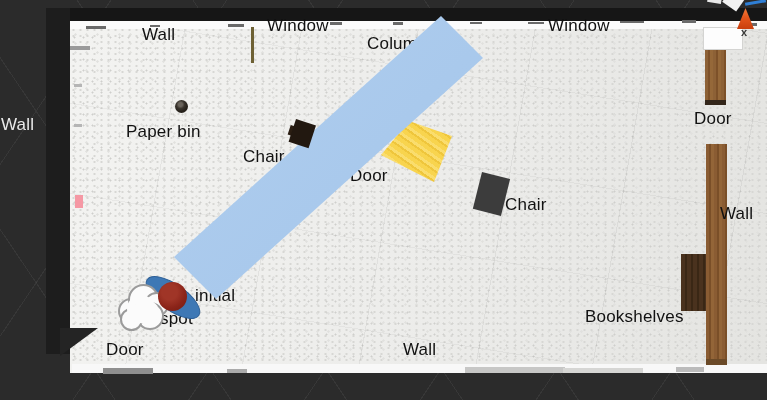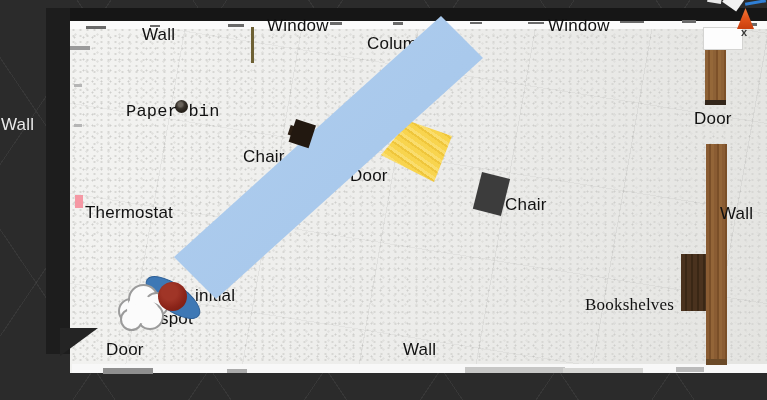--- a/index.html
+++ b/index.html
@@ -130,28 +130,27 @@
   <div class="abs cone"></div>
   <div class="abs giz-quad2"></div>
   <div class="abs giz-quad1"></div>
   <div class="abs giz-blue"></div>
 
   <div class="abs lbl" style="left:142px;top:25px;">Wall</div>
   <div class="abs lbl" style="left:267px;top:16px;">Window</div>
   <div class="abs lbl" style="left:367px;top:34px;">Column</div>
   <div class="abs lbl" style="left:548px;top:16px;">Window</div>
   <div class="abs lbl light" style="left:1px;top:115px;">Wall</div>
-  <div class="abs lbl" style="left:126px;top:102px;font-family:Liberation Mono, monospace;">Paper bin</div>
+  <div class="abs lbl" style="left:126px;top:122px;">Paper bin</div>
   <div class="abs lbl" style="left:694px;top:109px;">Door</div>
   <div class="abs lbl" style="left:243px;top:147px;">Chair</div>
   <div class="abs lbl" style="left:350px;top:166px;">Door</div>
   <div class="abs lbl" style="left:505px;top:195px;">Chair</div>
-  <div class="abs lbl" style="left:85px;top:203px;">Thermostat</div>
   <div class="abs lbl" style="left:720px;top:204px;">Wall</div>
-  <div class="abs lbl" style="left:585px;top:295px;font-family:Liberation Serif, serif;">Bookshelves</div>
+  <div class="abs lbl" style="left:585px;top:307px;">Bookshelves</div>
   <div class="abs lbl" style="left:128px;top:286px;">Avatar's initial</div>
   <div class="abs lbl" style="left:160px;top:309px;">spot</div>
   <div class="abs lbl" style="left:106px;top:340px;">Door</div>
   <div class="abs lbl" style="left:403px;top:340px;">Wall</div>
 
   <div class="abs ramp"></div>
 
   <div class="abs av-ellipse"></div>
   <div class="abs cloud">
     <i style="left:0;top:14px;width:22px;height:22px;"></i>

